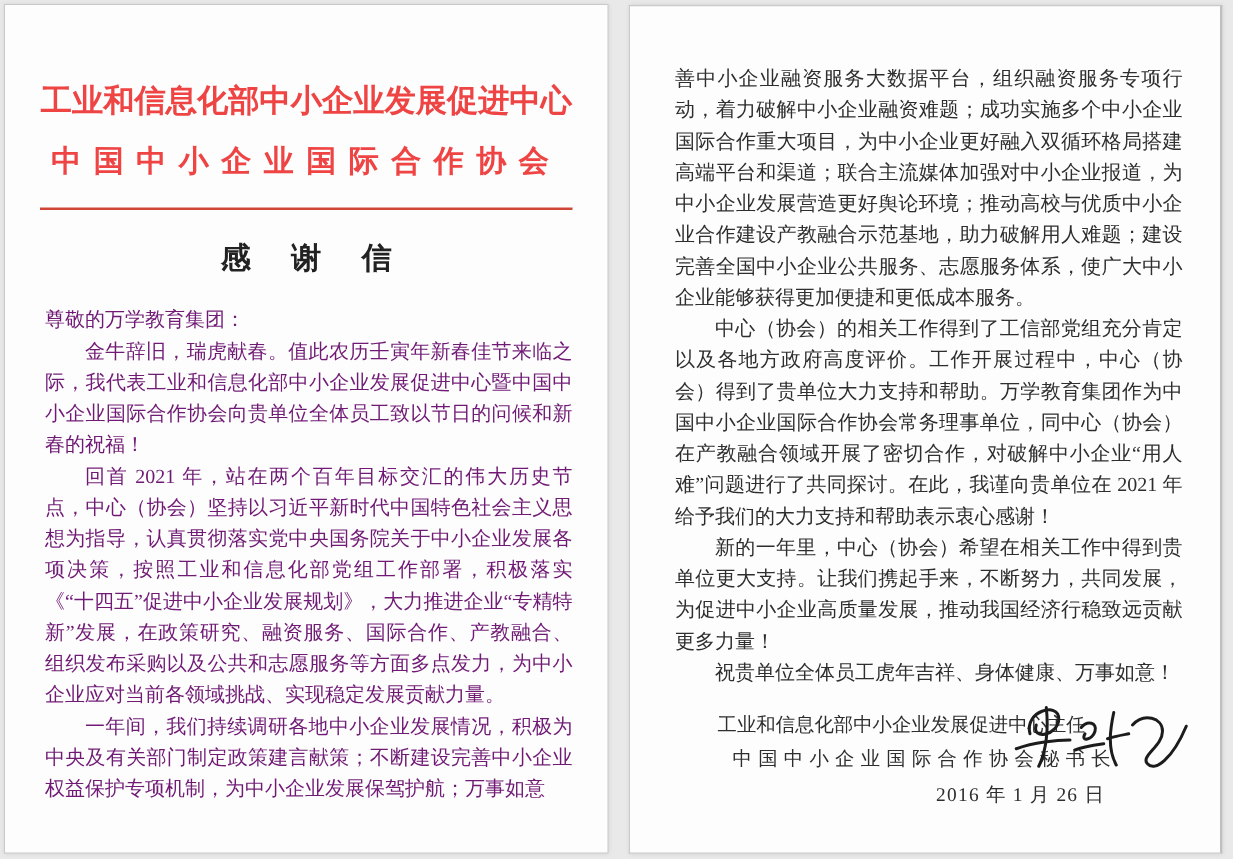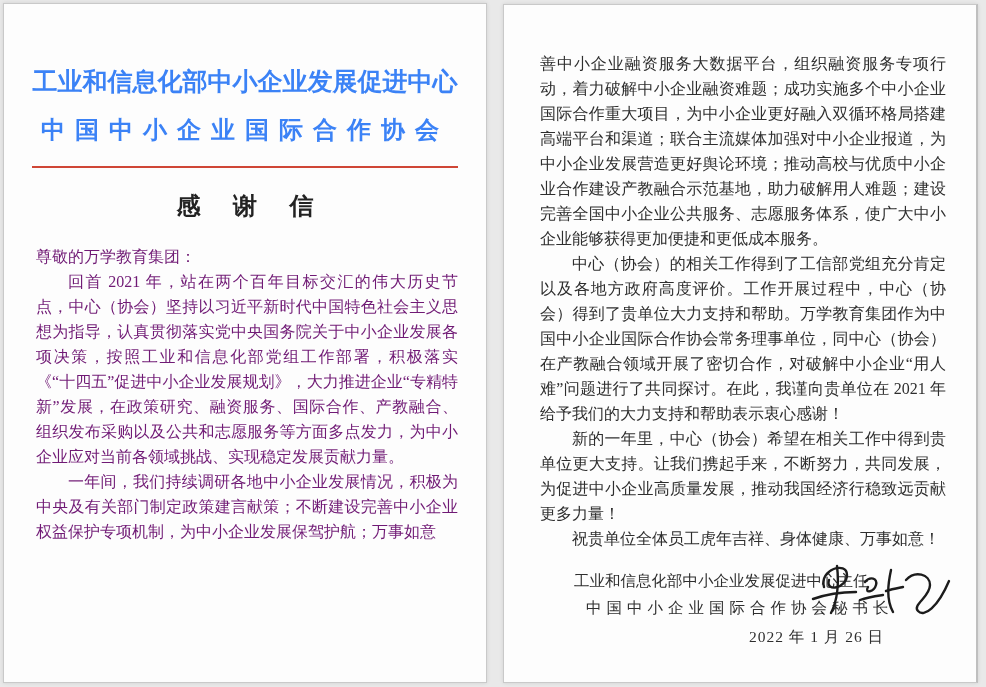--- a/index.html
+++ b/index.html
@@ -15,21 +15,21 @@
     position:absolute;
     background:#fdfdfd;
     border:1px solid #c9c9c9;
     box-shadow:0 0 4px rgba(0,0,0,.10);
     box-sizing:border-box;
   }
   .page1{left:3px;top:3px;width:484px;height:680px;}
   .page2{left:503px;top:4px;width:475px;height:679px;border-right:2px solid #bfbfbf;}
 
   
-  .p1-header{margin-top:58px;text-align:center;color:#3b82f6;}
+  .p1-header{margin-top:58px;text-align:center;color:#ef4444;}
   .header-line1{
     font-size:25px;font-weight:bold;letter-spacing:0px;
     line-height:40px;white-space:nowrap;
   }
   .header-line2{
     font-size:24px;font-weight:bold;letter-spacing:10px;
     line-height:44px;white-space:nowrap;margin-top:6px;
   }
   .red-rule{
     margin:14px auto 0 auto;width:426px;height:2px;
@@ -77,20 +77,21 @@
 
   <div class="page page1">
     <div class="p1-header">
       <div class="header-line1">工业和信息化部中小企业发展促进中心</div>
       <div class="header-line2">中国中小企业国际合作协会</div>
     </div>
     <div class="red-rule"></div>
     <div class="letter-title">感 谢 信</div>
     <div class="body1">
       <p>尊敬的万学教育集团：</p>
+      <p class="indent">金牛辞旧，瑞虎献春。值此农历壬寅年新春佳节来临之际，我代表工业和信息化部中小企业发展促进中心暨中国中小企业国际合作协会向贵单位全体员工致以节日的问候和新春的祝福！</p>
       <p class="indent">回首 2021 年，站在两个百年目标交汇的伟大历史节点，中心（协会）坚持以习近平新时代中国特色社会主义思想为指导，认真贯彻落实党中央国务院关于中小企业发展各项决策，按照工业和信息化部党组工作部署，积极落实《“十四五”促进中小企业发展规划》，大力推进企业“专精特新”发展，在政策研究、融资服务、国际合作、产教融合、组织发布采购以及公共和志愿服务等方面多点发力，为中小企业应对当前各领域挑战、实现稳定发展贡献力量。</p>
       <p class="indent">一年间，我们持续调研各地中小企业发展情况，积极为中央及有关部门制定政策建言献策；不断建设完善中小企业权益保护专项机制，为中小企业发展保驾护航；万事如意</p>
     </div>
   </div>
 
   <div class="page page2">
     <div class="body2">
       <p>善中小企业融资服务大数据平台，组织融资服务专项行动，着力破解中小企业融资难题；成功实施多个中小企业国际合作重大项目，为中小企业更好融入双循环格局搭建高端平台和渠道；联合主流媒体加强对中小企业报道，为中小企业发展营造更好舆论环境；推动高校与优质中小企业合作建设产教融合示范基地，助力破解用人难题；建设完善全国中小企业公共服务、志愿服务体系，使广大中小企业能够获得更加便捷和更低成本服务。</p>
       <p class="indent">中心（协会）的相关工作得到了工信部党组充分肯定以及各地方政府高度评价。工作开展过程中，中心（协会）得到了贵单位大力支持和帮助。万学教育集团作为中国中小企业国际合作协会常务理事单位，同中心（协会）在产教融合领域开展了密切合作，对破解中小企业“用人难”问题进行了共同探讨。在此，我谨向贵单位在 2021 年给予我们的大力支持和帮助表示衷心感谢！</p>
       <p class="indent">新的一年里，中心（协会）希望在相关工作中得到贵单位更大支持。让我们携起手来，不断努力，共同发展，为促进中小企业高质量发展，推动我国经济行稳致远贡献更多力量！</p>
@@ -107,17 +108,17 @@
           <path d="M35 13 C 37 30, 35 48, 29 60"></path>
           <path d="M11 46 C 25 41, 43 39, 54 39"></path>
           <path d="M63 29 C 68 23, 76 25, 74 32 C 72 39, 62 41, 66 34"></path>
           <path d="M58 47 C 66 44, 74 43, 81 42"></path>
           <path d="M89 17 C 86 31, 84 46, 91 59"></path>
           <path d="M84 38 C 90 36, 96 35, 101 34"></path>
           <path d="M104 27 C 113 17, 128 21, 128 32 C 128 44, 110 52, 116 58 C 122 65, 136 54, 147 28"></path>
         </g>
       </svg>
 
-      <div class="sig-date">2022 年 1 月 26 日</div>
+      <div class="sig-date">2016 年 1 月 26 日</div>
     </div>
   </div>
 
 </div>
 
 </body></html>

